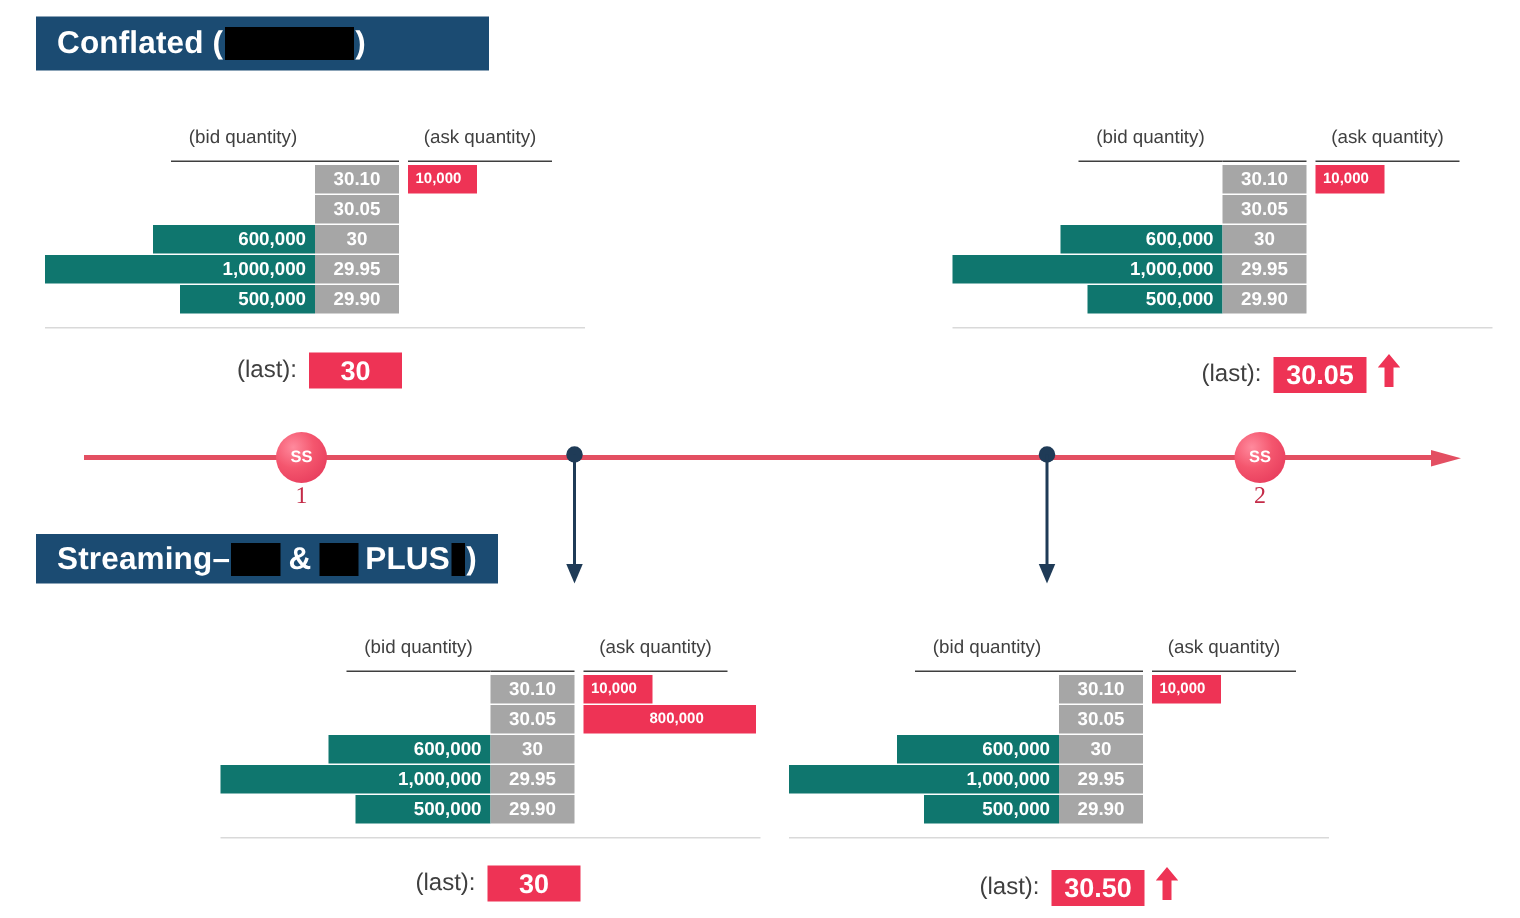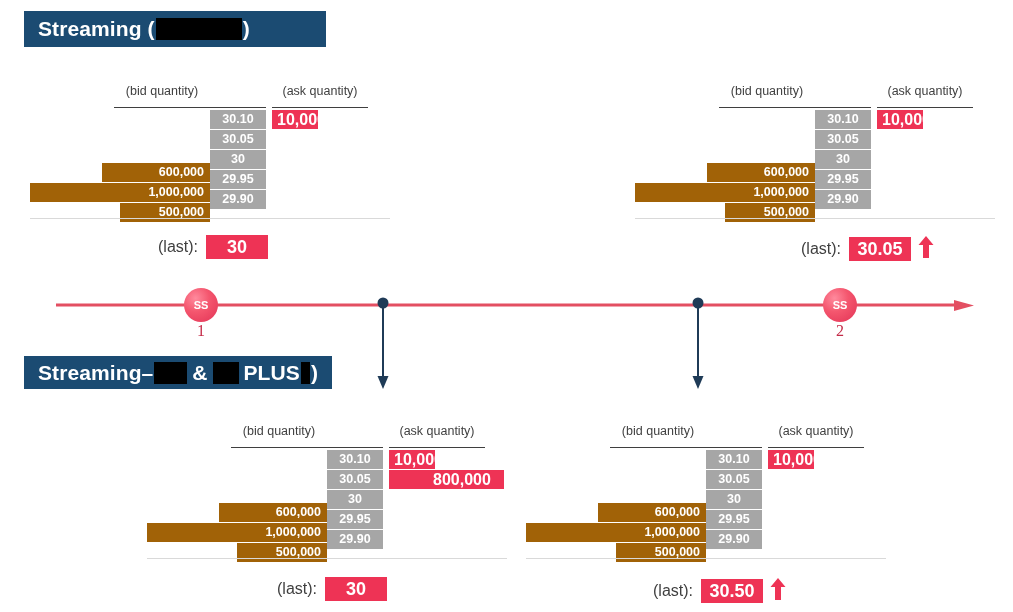--- a/index.html
+++ b/index.html
@@ -64,23 +64,23 @@
     left: 0;
   }
   .row {
     position: relative;
     height: 19px;
     margin-bottom: 1px;
   }
   
   .bid-bar {
     position: absolute;
-    top: 13px;
+    top: 0;
     height: 19px;
-    background: #a16207;
+    background: #0f766e;
     color: #ffffff;
     font-weight: bold;
     font-size: 12.5px;
     line-height: 19px;
     text-align: right;
     padding-right: 6px;
     box-sizing: border-box;
     white-space: nowrap;
   }
   .price-cell {
@@ -97,21 +97,21 @@
     box-sizing: border-box;
     white-space: nowrap;
   }
   .ask-bar {
     position: absolute;
     top: 0;
     height: 19px;
     background: #EE3355;
     color: #ffffff;
     font-weight: bold;
-    font-size: 16px;
+    font-size: 10px;
     line-height: 19px;
     text-align: left;
     padding-left: 5px;
     box-sizing: border-box;
     white-space: nowrap;
   }
   .book .divider {
     position: absolute;
     height: 1px;
     background: #d9d9d9;
@@ -173,21 +173,21 @@
   .connector {
     position: absolute;
     width: 12px;
   }
   .connector svg { display: block; overflow: visible; }
 </style>
 </head>
 <body>
 
 <div class="title-bar" id="title-conflated">
-  <span>Streaming (</span>
+  <span>Conflated (</span>
     <span class="redact" id="redact-conflated" style="width: 86px;"></span>
     <span>)</span>
 </div>
 
 <div class="title-bar" id="title-streaming">
   <span>Streaming–</span>
     <span class="redact" id="redact-stream-1" style="width: 66px;"></span>
     <span style="margin:0 4px;">&amp;</span>
     <span class="redact" id="redact-stream-2" style="width: 52px;"></span>
     <span style="margin-left:4px;">PLUS</span>

